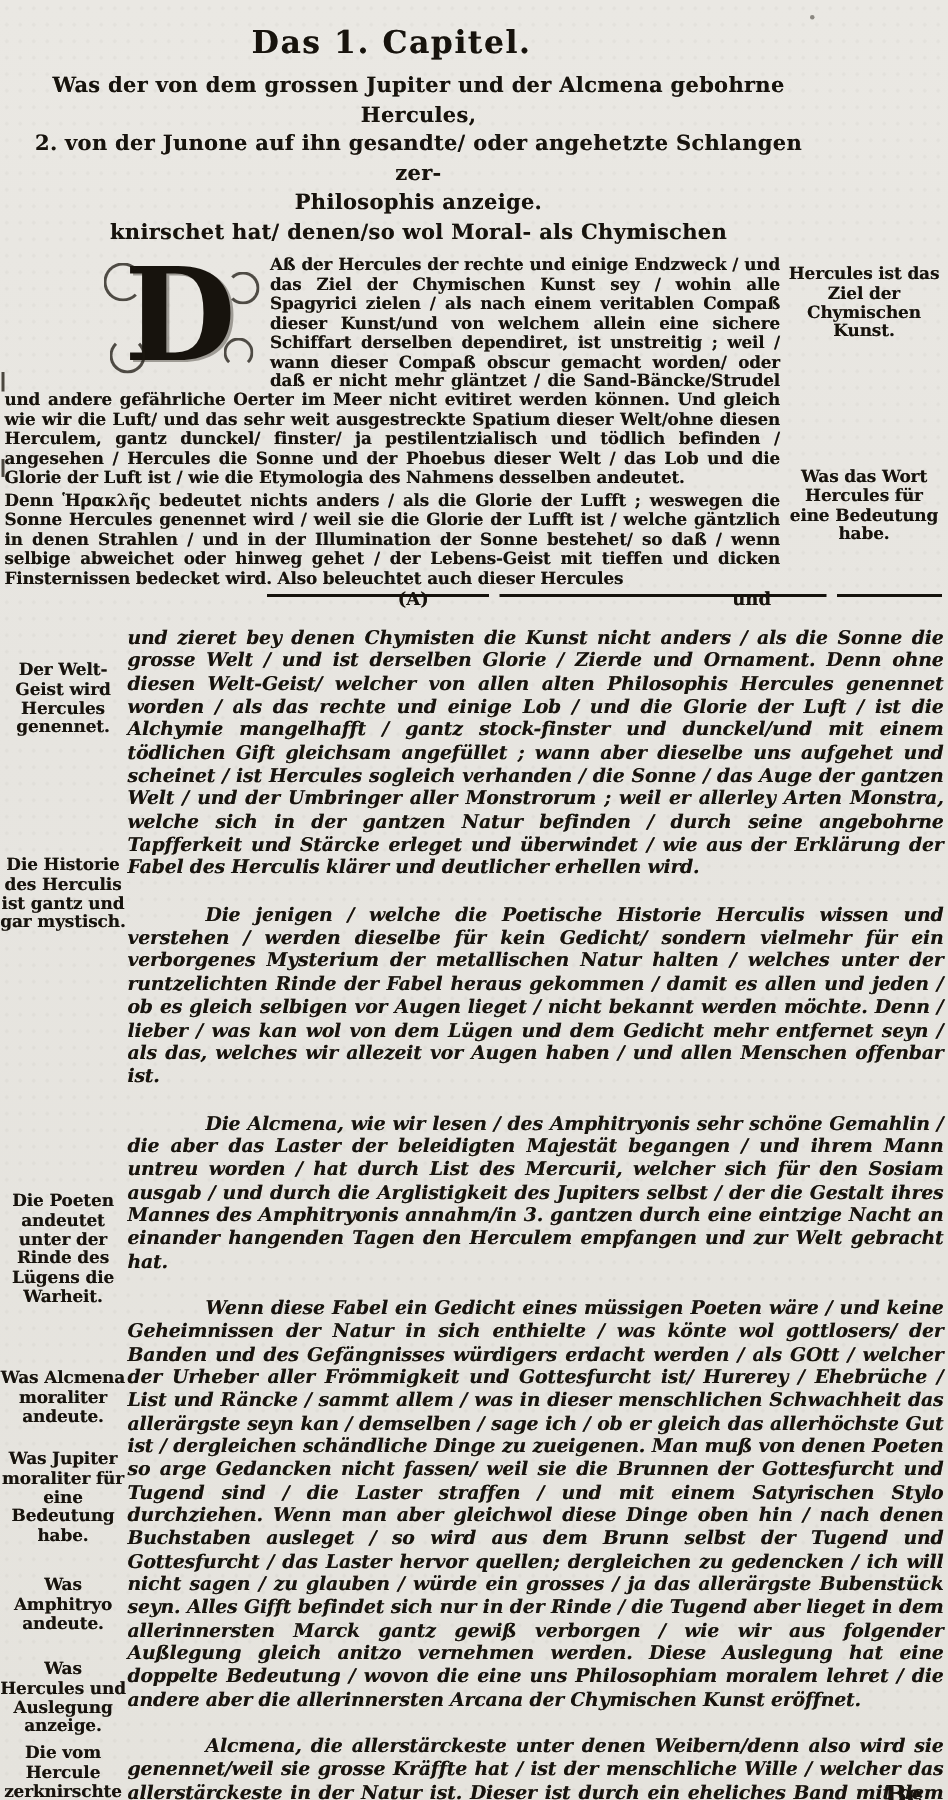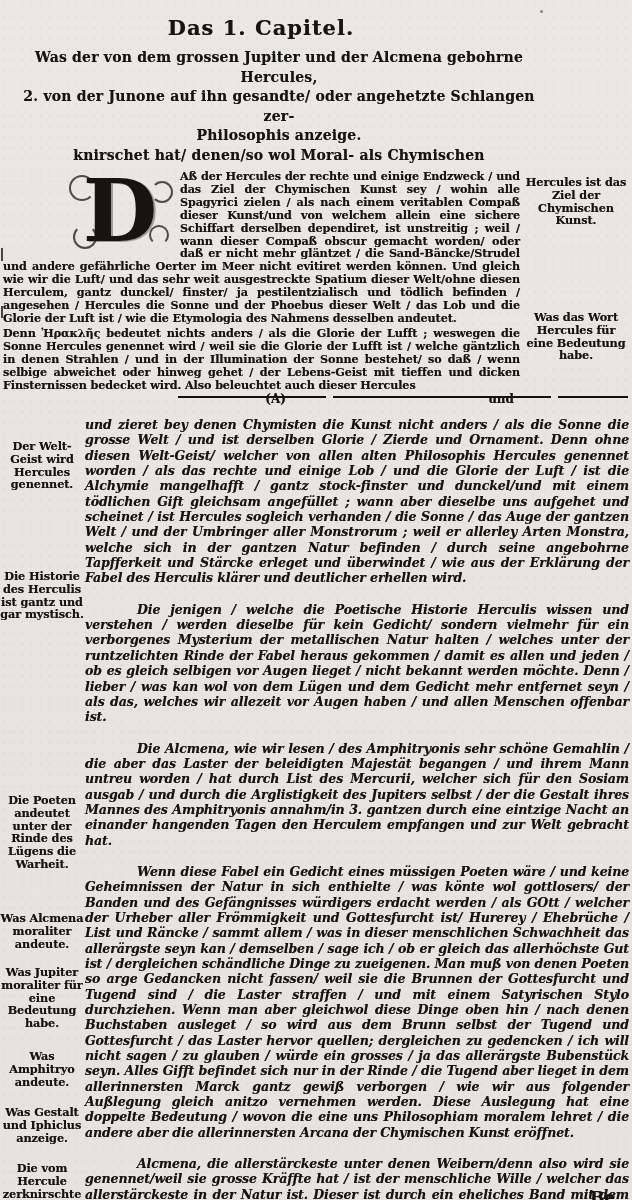--- a/index.html
+++ b/index.html
@@ -143,21 +143,21 @@
   </div>
 
   <section class="sec2">
     <aside class="notes-left">
       <div class="note" style="top:26px">Der Welt-Geist wird Hercules genennet.</div>
       <div class="note" style="top:156px">Die Historie des Herculis ist gantz und gar mystisch.</div>
       <div class="note" style="top:380px">Die Poeten andeutet unter der Rinde des Lügens die Warheit.</div>
       <div class="note" style="top:498px">Was Alcmena moraliter andeute.</div>
       <div class="note" style="top:552px">Was Jupiter moraliter für eine Bedeutung habe.</div>
       <div class="note" style="top:636px">Was Amphitryo andeute.</div>
-      <div class="note" style="top:692px">Was Gestalt und Iphiclus anzeige.</div>
+      <div class="note" style="top:692px">Was Hercules und Auslegung anzeige.</div>
       <div class="note" style="top:748px">Die vom Hercule zerknirschte Schlangen/</div>
     </aside>
     <div class="sec2-text">
       <p>und zieret bey denen Chymisten die Kunst nicht anders / als die Sonne die grosse Welt / und ist derselben Glorie / Zierde und Ornament. Denn ohne diesen Welt-Geist/ welcher von allen alten Philosophis Hercules genennet worden / als das rechte und einige Lob / und die Glorie der Luft / ist die Alchymie mangelhafft / gantz stock-finster und dunckel/und mit einem tödlichen Gift gleichsam angefüllet ; wann aber dieselbe uns aufgehet und scheinet / ist Hercules sogleich verhanden / die Sonne / das Auge der gantzen Welt / und der Umbringer aller Monstrorum ; weil er allerley Arten Monstra, welche sich in der gantzen Natur befinden / durch seine angebohrne Tapfferkeit und Stärcke erleget und überwindet / wie aus der Erklärung der Fabel des Herculis klärer und deutlicher erhellen wird.</p>
       <p class="ind">Die jenigen / welche die Poetische Historie Herculis wissen und verstehen / werden dieselbe für kein Gedicht/ sondern vielmehr für ein verborgenes Mysterium der metallischen Natur halten / welches unter der runtzelichten Rinde der Fabel heraus gekommen / damit es allen und jeden / ob es gleich selbigen vor Augen lieget / nicht bekannt werden möchte. Denn / lieber / was kan wol von dem Lügen und dem Gedicht mehr entfernet seyn / als das, welches wir allezeit vor Augen haben / und allen Menschen offenbar ist.</p>
       <p class="ind">Die Alcmena, wie wir lesen / des Amphitryonis sehr schöne Gemahlin / die aber das Laster der beleidigten Majestät begangen / und ihrem Mann untreu worden / hat durch List des Mercurii, welcher sich für den Sosiam ausgab / und durch die Arglistigkeit des Jupiters selbst / der die Gestalt ihres Mannes des Amphitryonis annahm/in 3. gantzen durch eine eintzige Nacht an einander hangenden Tagen den Herculem empfangen und zur Welt gebracht hat.</p>
       <p class="ind">Wenn diese Fabel ein Gedicht eines müssigen Poeten wäre / und keine Geheimnissen der Natur in sich enthielte / was könte wol gottlosers/ der Banden und des Gefängnisses würdigers erdacht werden / als GOtt / welcher der Urheber aller Frömmigkeit und Gottesfurcht ist/ Hurerey / Ehebrüche / List und Räncke / sammt allem / was in dieser menschlichen Schwachheit das allerärgste seyn kan / demselben / sage ich / ob er gleich das allerhöchste Gut ist / dergleichen schändliche Dinge zu zueigenen. Man muß von denen Poeten so arge Gedancken nicht fassen/ weil sie die Brunnen der Gottesfurcht und Tugend sind / die Laster straffen / und mit einem Satyrischen Stylo durchziehen. Wenn man aber gleichwol diese Dinge oben hin / nach denen Buchstaben ausleget / so wird aus dem Brunn selbst der Tugend und Gottesfurcht / das Laster hervor quellen; dergleichen zu gedencken / ich will nicht sagen / zu glauben / würde ein grosses / ja das allerärgste Bubenstück seyn. Alles Gifft befindet sich nur in der Rinde / die Tugend aber lieget in dem allerinnersten Marck gantz gewiß verborgen / wie wir aus folgender Außlegung gleich anitzo vernehmen werden. Diese Auslegung hat eine doppelte Bedeutung / wovon die eine uns Philosophiam moralem lehret / die andere aber die allerinnersten Arcana der Chymischen Kunst eröffnet.</p>
       <p class="ind">Alcmena, die allerstärckeste unter denen Weibern/denn also wird sie genennet/weil sie grosse Kräffte hat / ist der menschliche Wille / welcher das allerstärckeste in der Natur ist. Dieser ist durch ein eheliches Band mit dem menschlichen Verstande/ als einem großmächtigen Könige/verbunden. Der sich für den Amphitryon ausgebende Jupiter, ist die göttliche und himmlische Inspiration, welche mit dem menschlichen Willen / unter der Gestalt der Vernunfft und des Verstandes / welcher der rechte Amphitryon ist/ sich ehelich verbindet / und bey demselben so lange bleibet/bis der menschliche Wille die Tugend/oder die göttliche Liebe empfangen. Und gleichwie die Alcmena Zwillinge empfangen und gebohren/nemlich Herculem von Jupiter, und Iphiclum von Amphitryone: Also empfänget und gebieret auch der menschliche Wille Zwillinge/ nemlich die eigene Liebe von der Vernunfft oder dem Verstande ; und die göttliche Liebe von der Gnade/oder von dem höchsten Jupiter, welcher gleich nach der Geburt / wie er annoch in der Wiegen liegt, die</p>
     </div>
   </section>

